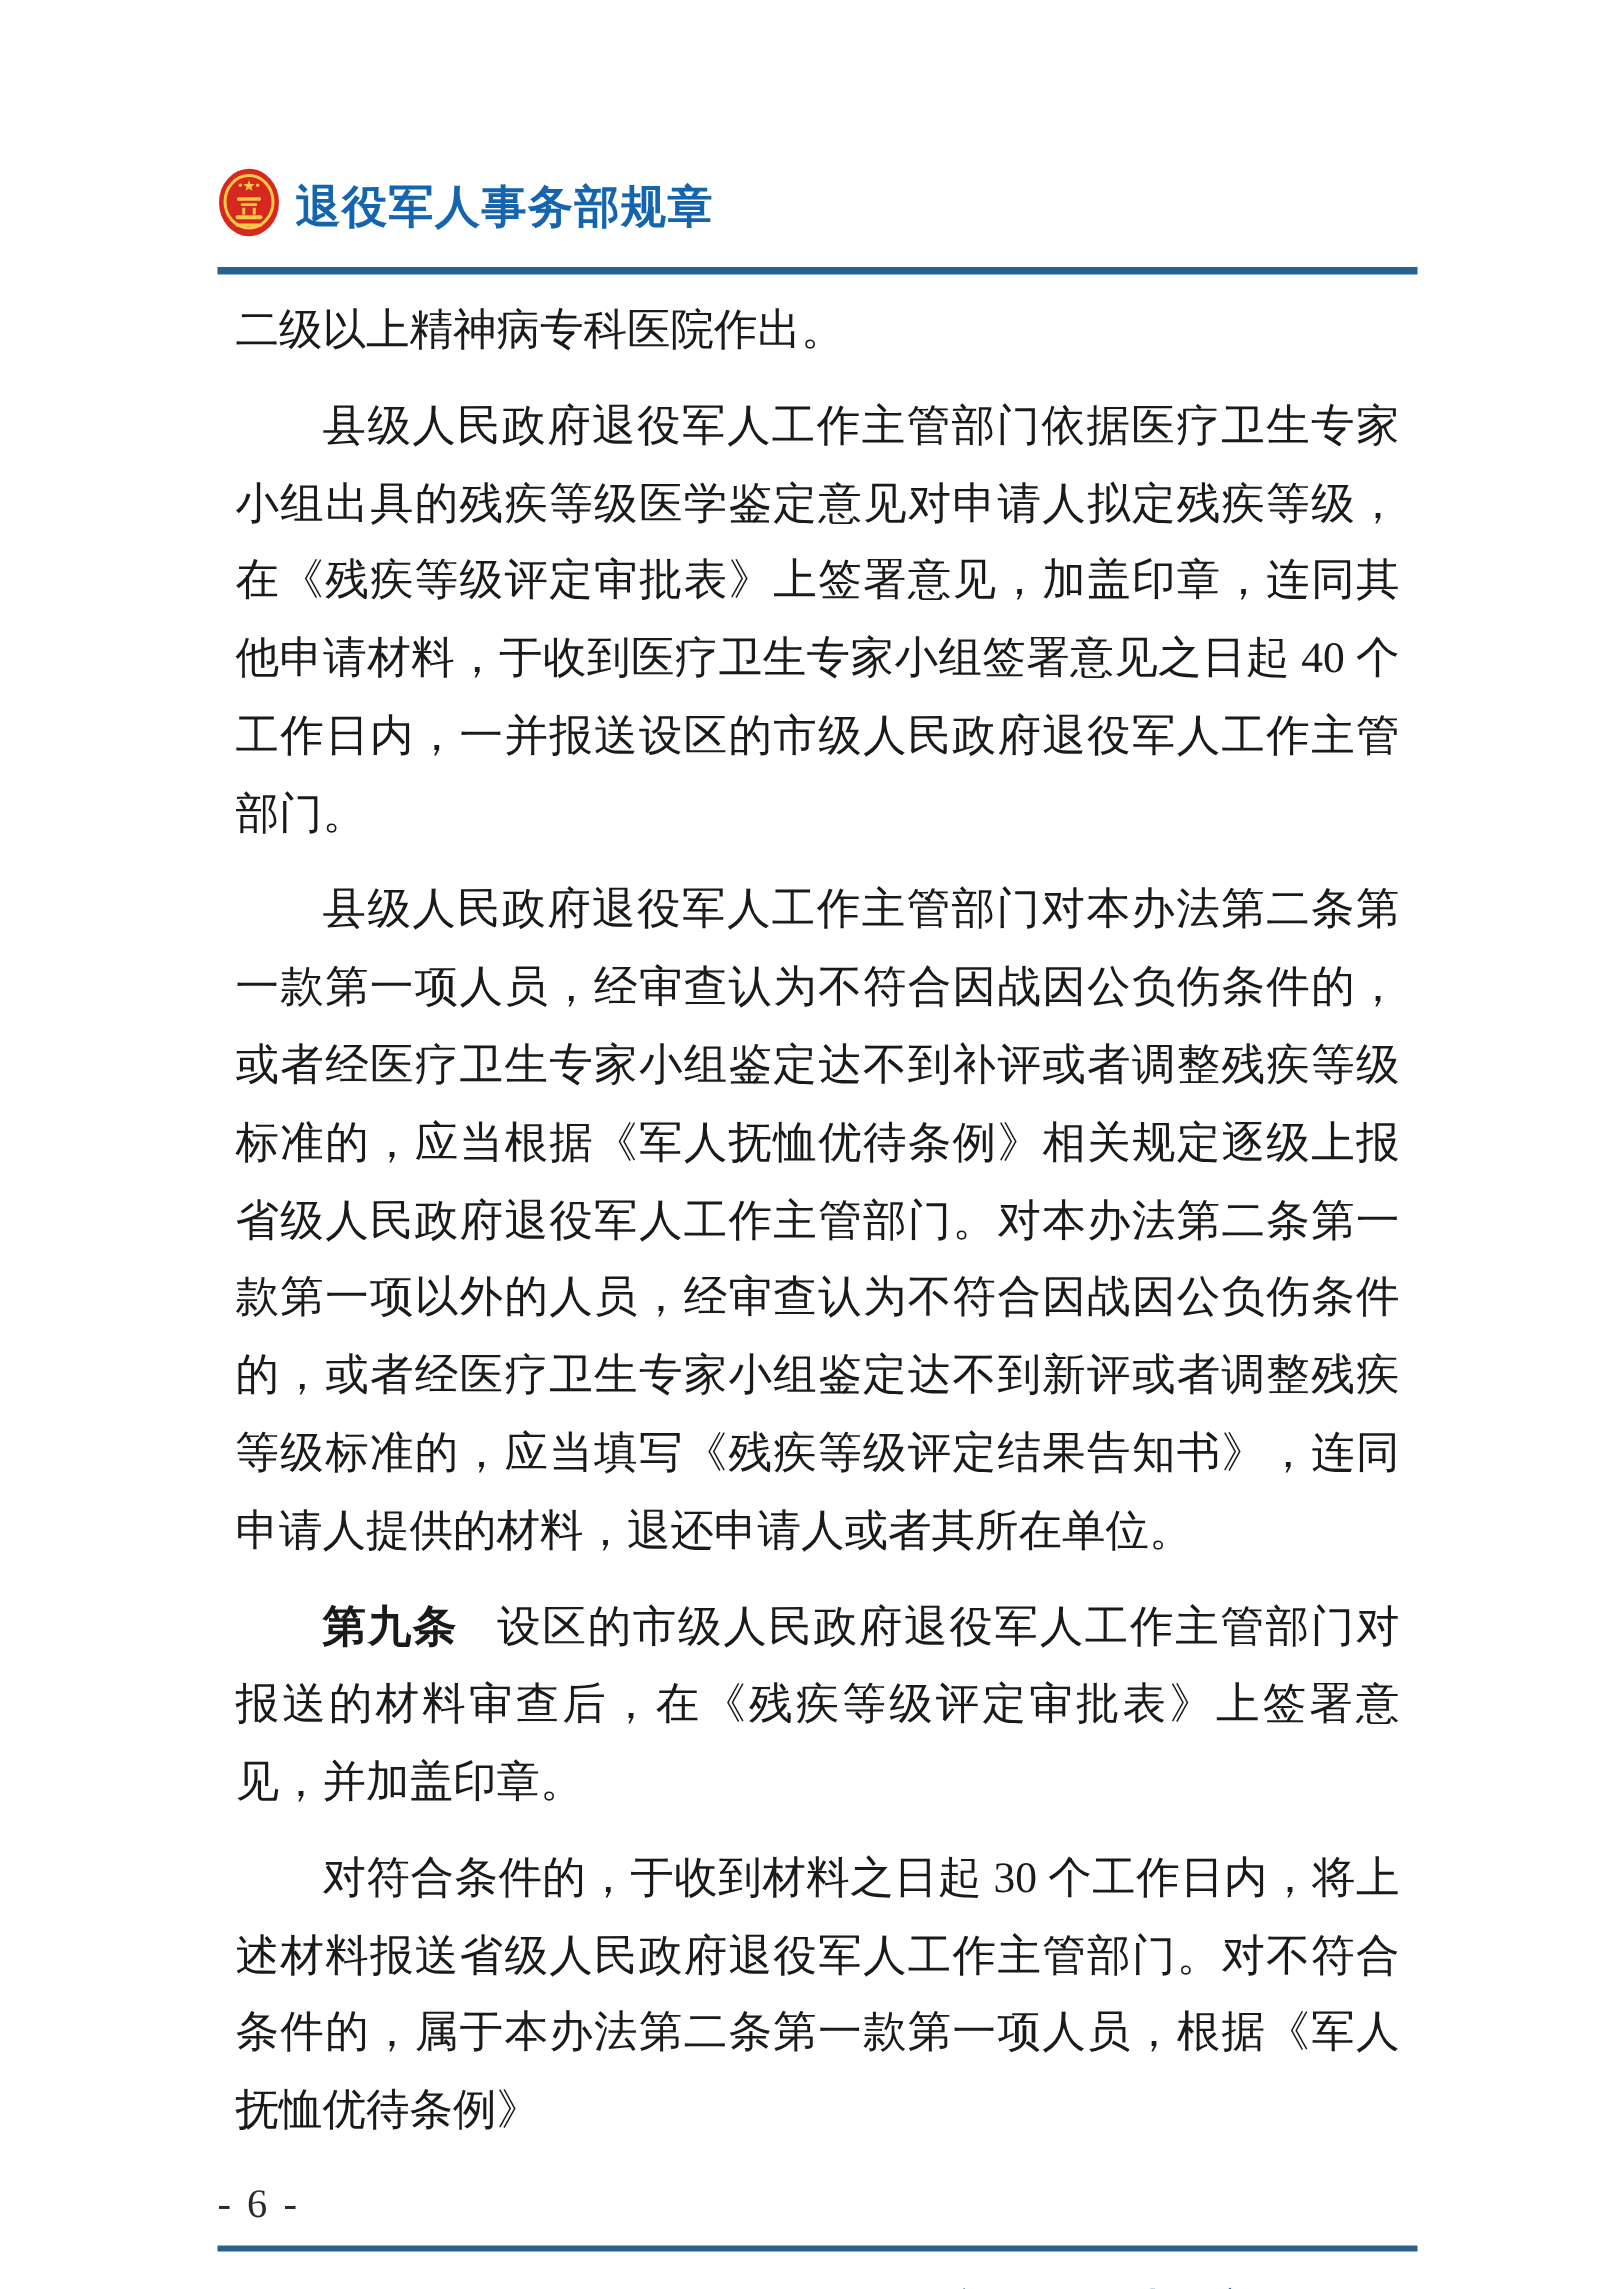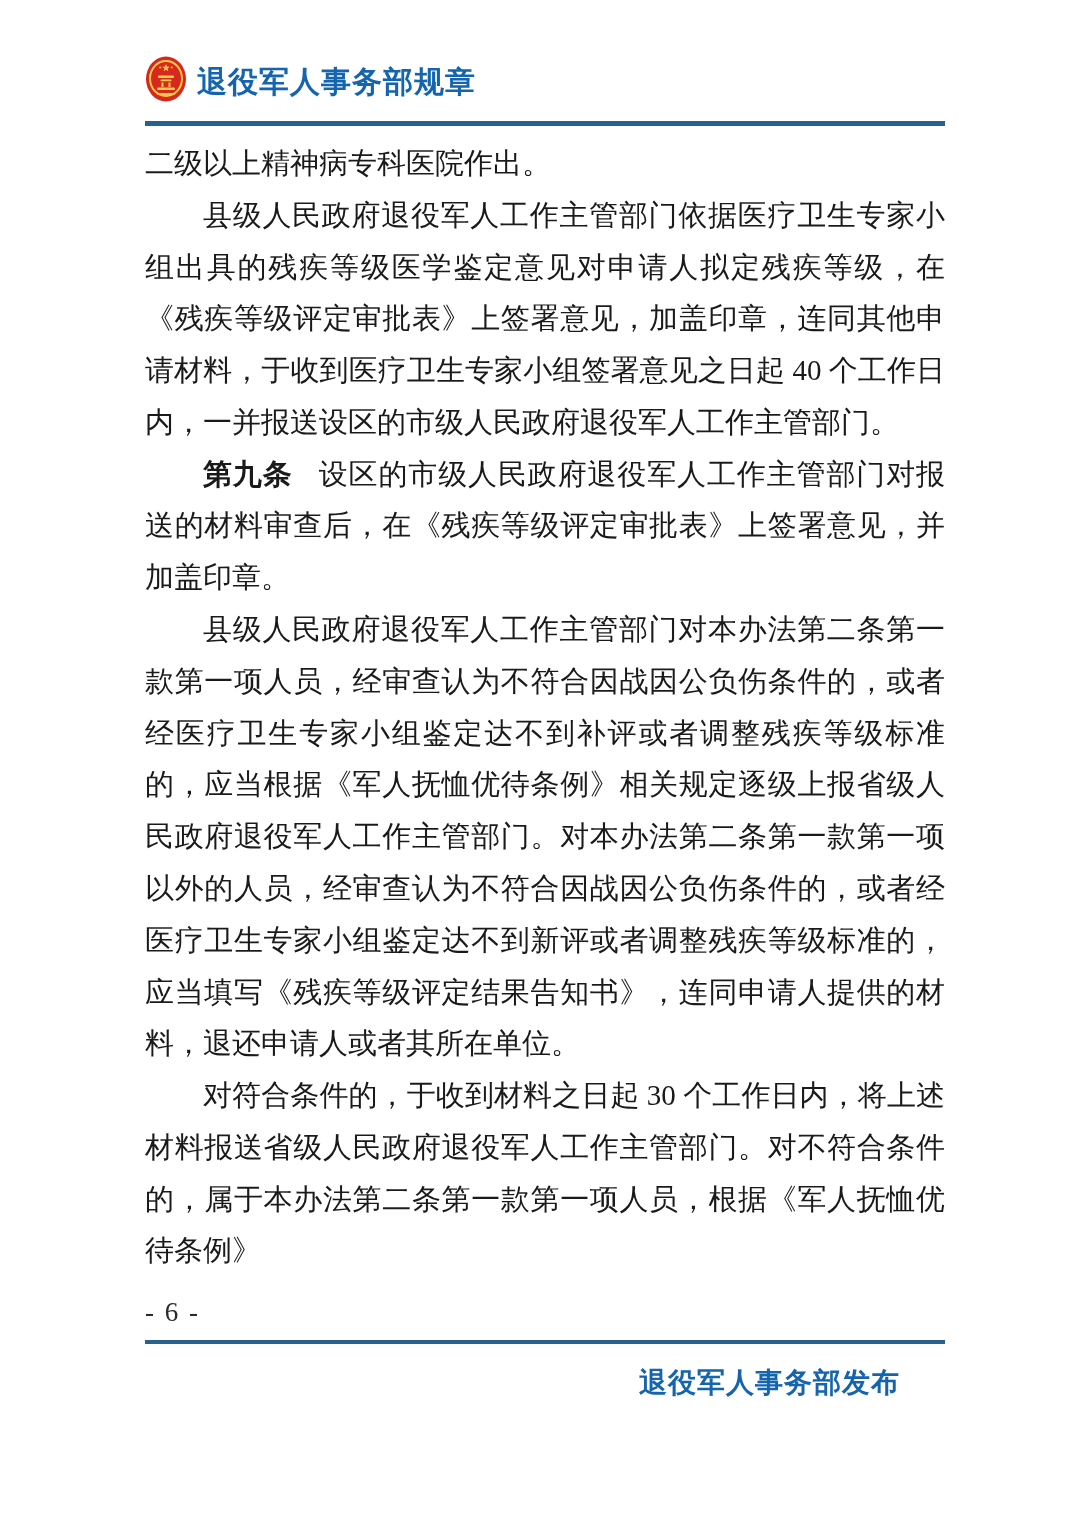--- a/index.html
+++ b/index.html
@@ -12,21 +12,21 @@
     font-family: "Liberation Serif", serif;
   }
   .content {
     width: 800px;
     margin-left: 145px;
   }
   .header-row {
     display: flex;
     align-items: center;
     gap: 10px;
-    padding-top: 56px;
+    padding-top: 112px;
   }
   .emblem { flex: 0 0 auto; display: block; }
   .header-title {
     font-family: "Liberation Sans", sans-serif;
     font-weight: bold;
     font-size: 30px;
     color: #1565ae;
     letter-spacing: 1px;
   }
   .rule-top {
@@ -34,21 +34,21 @@
     background: #26618f;
     margin-top: 13px;
   }
   .body-text {
     margin-top: 12px;
     font-size: 29px;
     line-height: 1.786;
     color: #1a1a1a;
     text-align: justify;
   }
-  .body-text p { margin: 0; }
+  .body-text p { margin: 12px; }
   .body-text p.indent { text-indent: 2em; }
   .term {
     font-weight: bold;
     margin-right: 0.9em;
   }
   .page-number {
     margin-top: 20px;
     font-size: 27px;
     color: #2b2b2b;
     letter-spacing: 2px;
@@ -92,22 +92,22 @@
         </svg>
       </span>
       <span class="header-title">退役军人事务部规章</span>
     </div>
 
     <div class="rule-top"></div>
 
     <div class="body-text">
       <p>二级以上精神病专科医院作出。</p>
       <p class="indent">县级人民政府退役军人工作主管部门依据医疗卫生专家小组出具的残疾等级医学鉴定意见对申请人拟定残疾等级，在《残疾等级评定审批表》上签署意见，加盖印章，连同其他申请材料，于收到医疗卫生专家小组签署意见之日起 40 个工作日内，一并报送设区的市级人民政府退役军人工作主管部门。</p>
+      <p class="indent">县级人民政府退役军人工作主管部门对本办法第二条第一款第一项人员，经审查认为不符合因战因公负伤条件的，或者经医疗卫生专家小组鉴定达不到补评或者调整残疾等级标准的，应当根据《军人抚恤优待条例》相关规定逐级上报省级人民政府退役军人工作主管部门。对本办法第二条第一款第一项以外的人员，经审查认为不符合因战因公负伤条件的，或者经医疗卫生专家小组鉴定达不到新评或者调整残疾等级标准的，应当填写《残疾等级评定结果告知书》，连同申请人提供的材料，退还申请人或者其所在单位。</p>
       <p class="indent"><span class="term">第九条</span><span>设区的市级人民政府退役军人工作主管部门对报送的材料审查后，在《残疾等级评定审批表》上签署意见，并加盖印章。</span></p>
-      <p class="indent">县级人民政府退役军人工作主管部门对本办法第二条第一款第一项人员，经审查认为不符合因战因公负伤条件的，或者经医疗卫生专家小组鉴定达不到补评或者调整残疾等级标准的，应当根据《军人抚恤优待条例》相关规定逐级上报省级人民政府退役军人工作主管部门。对本办法第二条第一款第一项以外的人员，经审查认为不符合因战因公负伤条件的，或者经医疗卫生专家小组鉴定达不到新评或者调整残疾等级标准的，应当填写《残疾等级评定结果告知书》，连同申请人提供的材料，退还申请人或者其所在单位。</p>
       <p class="indent">对符合条件的，于收到材料之日起 30 个工作日内，将上述材料报送省级人民政府退役军人工作主管部门。对不符合条件的，属于本办法第二条第一款第一项人员，根据《军人抚恤优待条例》</p>
     </div>
 
     <div class="page-number">- 6 -</div>
 
     <div class="rule-bottom"></div>
 
     <div class="publisher">退役军人事务部发布</div>
 
   </div>

